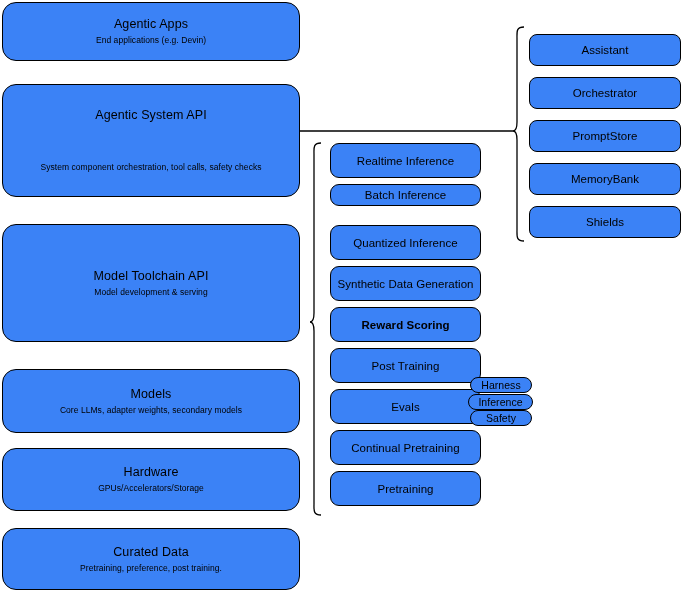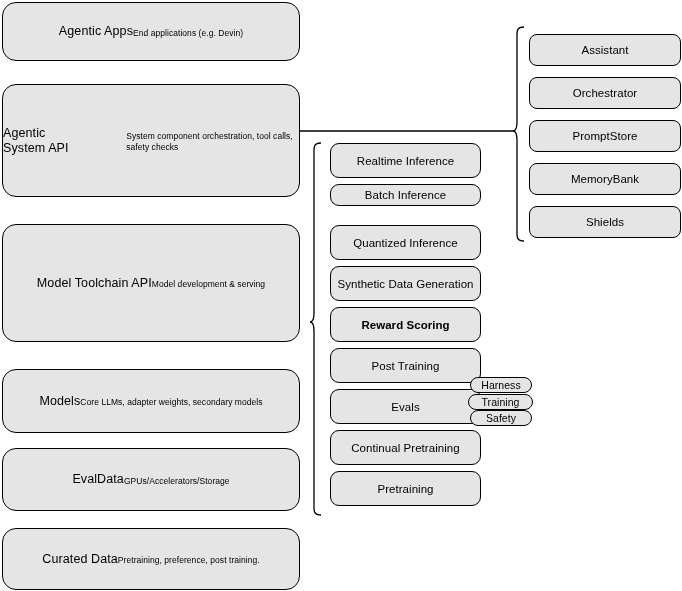--- a/index.html
+++ b/index.html
@@ -18,23 +18,24 @@
   #canvas {
     position: absolute;
     left: 0;
     top: 0;
     width: 682px;
     height: 591px;
   }
   .node {
     position: absolute;
     box-sizing: border-box;
-    background: #e5e5e5;
+    background: #3b82f6;
     border: 1.3px solid #000000;
     display: flex;
+    flex-direction: column;
     align-items: center;
     justify-content: center;
     text-align: left;
   }
   .layer {
     border-radius: 14px;
   }
   .layer .title {
     font-size: 12.5px;
     line-height: 15px;
@@ -119,21 +120,21 @@
     <div class="title">Model Toolchain API</div>
     <div class="subtitle">Model development &amp; serving</div>
   </div>
 
   <div class="node layer" style="left:2px; top:369px; width:298px; height:64px;">
     <div class="title">Models</div>
     <div class="subtitle">Core LLMs, adapter weights, secondary models</div>
   </div>
 
   <div class="node layer" style="left:2px; top:448px; width:298px; height:63px;">
-    <div class="title">EvalData</div>
+    <div class="title">Hardware</div>
     <div class="subtitle">GPUs/Accelerators/Storage</div>
   </div>
 
   <div class="node layer" style="left:2px; top:528px; width:298px; height:62px;">
     <div class="title">Curated Data</div>
     <div class="subtitle">Pretraining, preference, post training.</div>
   </div>
 
   <div class="node capability" style="left:330px; top:143px; width:151px; height:35px;">
     <span>Realtime Inference</span>
@@ -160,21 +161,21 @@
     <span>Continual Pretraining</span>
   </div>
   <div class="node capability" style="left:330px; top:471px; width:151px; height:35px;">
     <span>Pretraining</span>
   </div>
 
   <div class="node pill" style="left:470px; top:377px; width:62px; height:16px;">
     <span>Harness</span>
   </div>
   <div class="node pill" style="left:468px; top:394px; width:65px; height:16px;">
-    <span>Training</span>
+    <span>Inference</span>
   </div>
   <div class="node pill" style="left:470px; top:410px; width:62px; height:16px;">
     <span>Safety</span>
   </div>
 
   <div class="node component" style="left:529px; top:34px; width:152px; height:32px;">
     <span>Assistant</span>
   </div>
   <div class="node component" style="left:529px; top:77px; width:152px; height:32px;">
     <span>Orchestrator</span>

